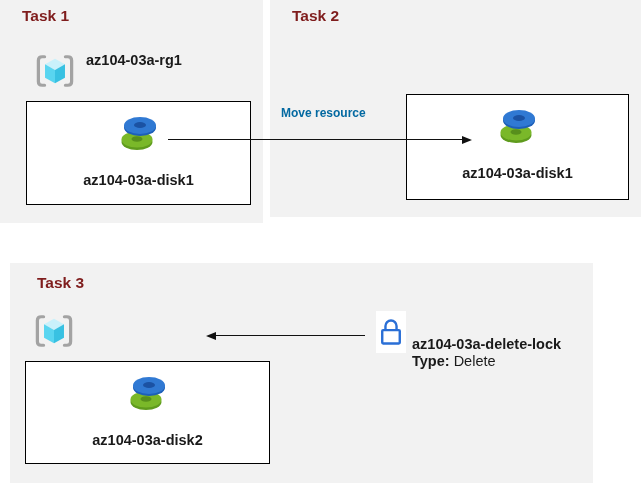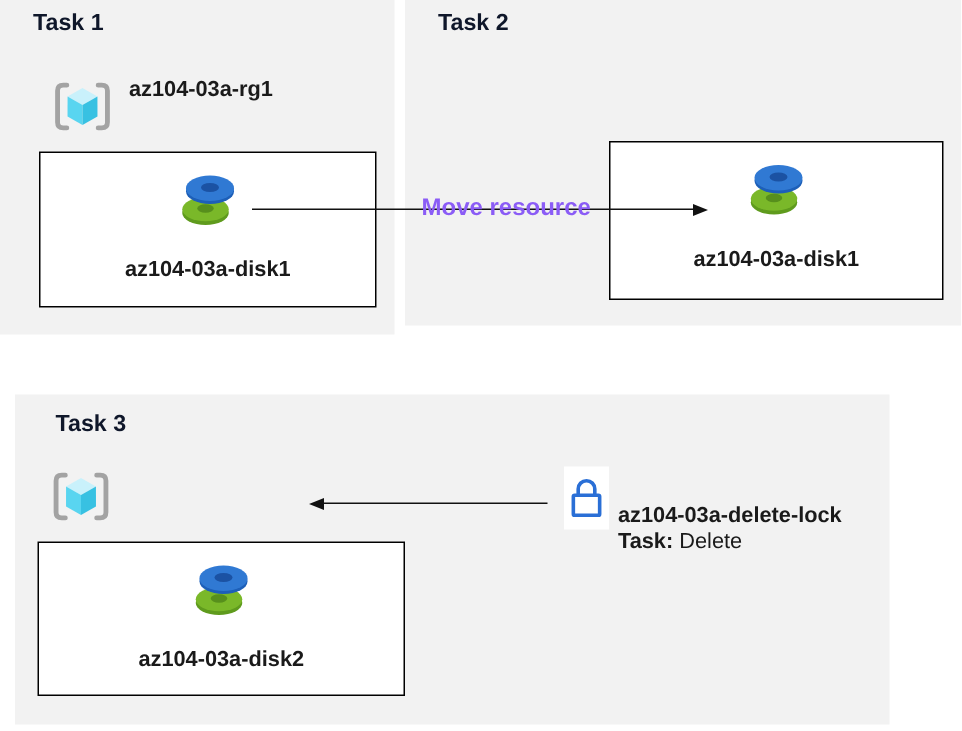--- a/index.html
+++ b/index.html
@@ -16,21 +16,21 @@
     background:#f2f2f2;
   }
   .panel-task1{left:0;top:3;width:263px;height:223px;}
   .panel-task2{left:270px;top:3;width:371px;height:217px;}
   .panel-task3{left:10px;top:263px;width:583px;height:220px;}
   .task-title{
     position:absolute;
     margin:0;
     font-size:15.5px;
     font-weight:700;
-    color:#0f172a;
+    color:#7f1d1d;
   }
   .panel-task1 .task-title{left:22px;top:7px;}
   .panel-task2 .task-title{left:22px;top:7px;}
   .panel-task3 .task-title{left:27px;top:11px;}
   .rg-row{
     position:absolute;
     display:flex;
     align-items:flex-start;
     gap:9px;
     height:38px;
@@ -81,24 +81,24 @@
   }
   .arrow-head-left{
     position:absolute;
     width:0;height:0;
     border-top:4.5px solid transparent;
     border-bottom:4.5px solid transparent;
     border-right:10px solid #111111;
   }
   .move-label{
     position:absolute;
-    left:281px;top:130px;
-    font-size:16px;
-    font-weight:700;
-    color:#8b5cf6;
+    left:281px;top:106px;
+    font-size:12px;
+    font-weight:700;
+    color:#0369a1;
     white-space:nowrap;
   }
   .lock-badge{
     position:absolute;
     left:376px;top:311px;
     width:30px;height:42px;
     background:#ffffff;
     display:flex;
     align-items:center;
     justify-content:center;
@@ -196,16 +196,16 @@
   </div>
 
   <div class="lock-badge">
     <svg class="icon" width="24" height="32" viewBox="0 0 26 34">
       <path d="M7 15 V10.5 A6 6 0 0 1 19 10.5 V15" fill="none" stroke="#2a6fd6" stroke-width="2.6"></path>
       <rect x="3.5" y="15" width="19" height="14.5" rx="1" fill="#ffffff" stroke="#2a6fd6" stroke-width="2.6"></rect>
     </svg>
   </div>
   <div class="lock-text">
     <div class="lock-name">az104-03a-delete-lock</div>
-    <div><span class="lock-type-label">Task:</span> <span class="lock-type-value">Delete</span></div>
+    <div><span class="lock-type-label">Type:</span> <span class="lock-type-value">Delete</span></div>
   </div>
 
 </div>
 
 </body></html>

